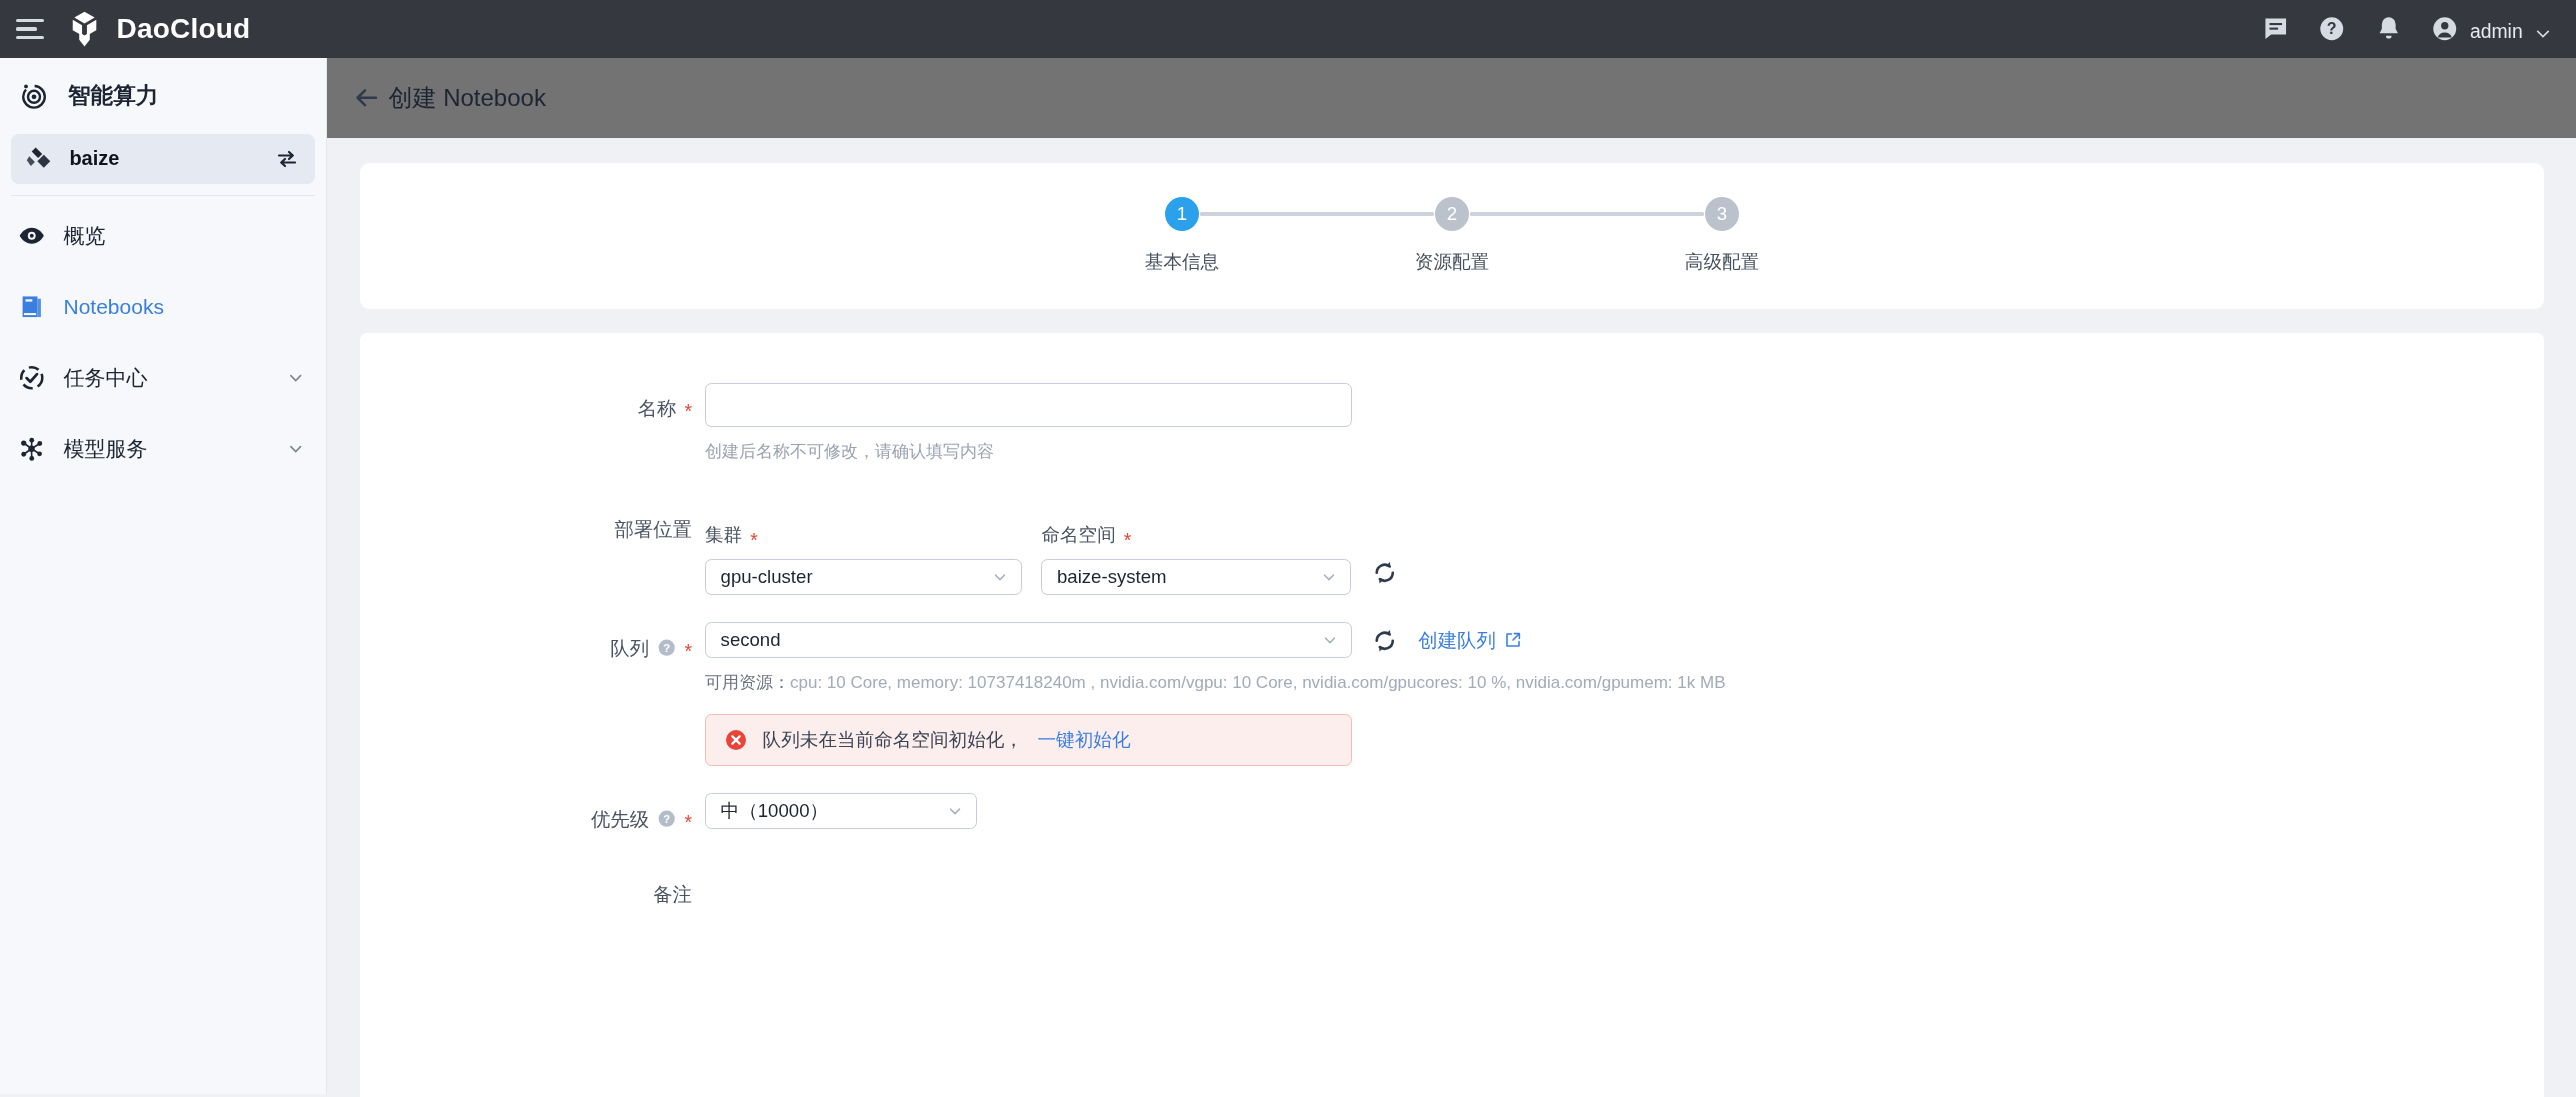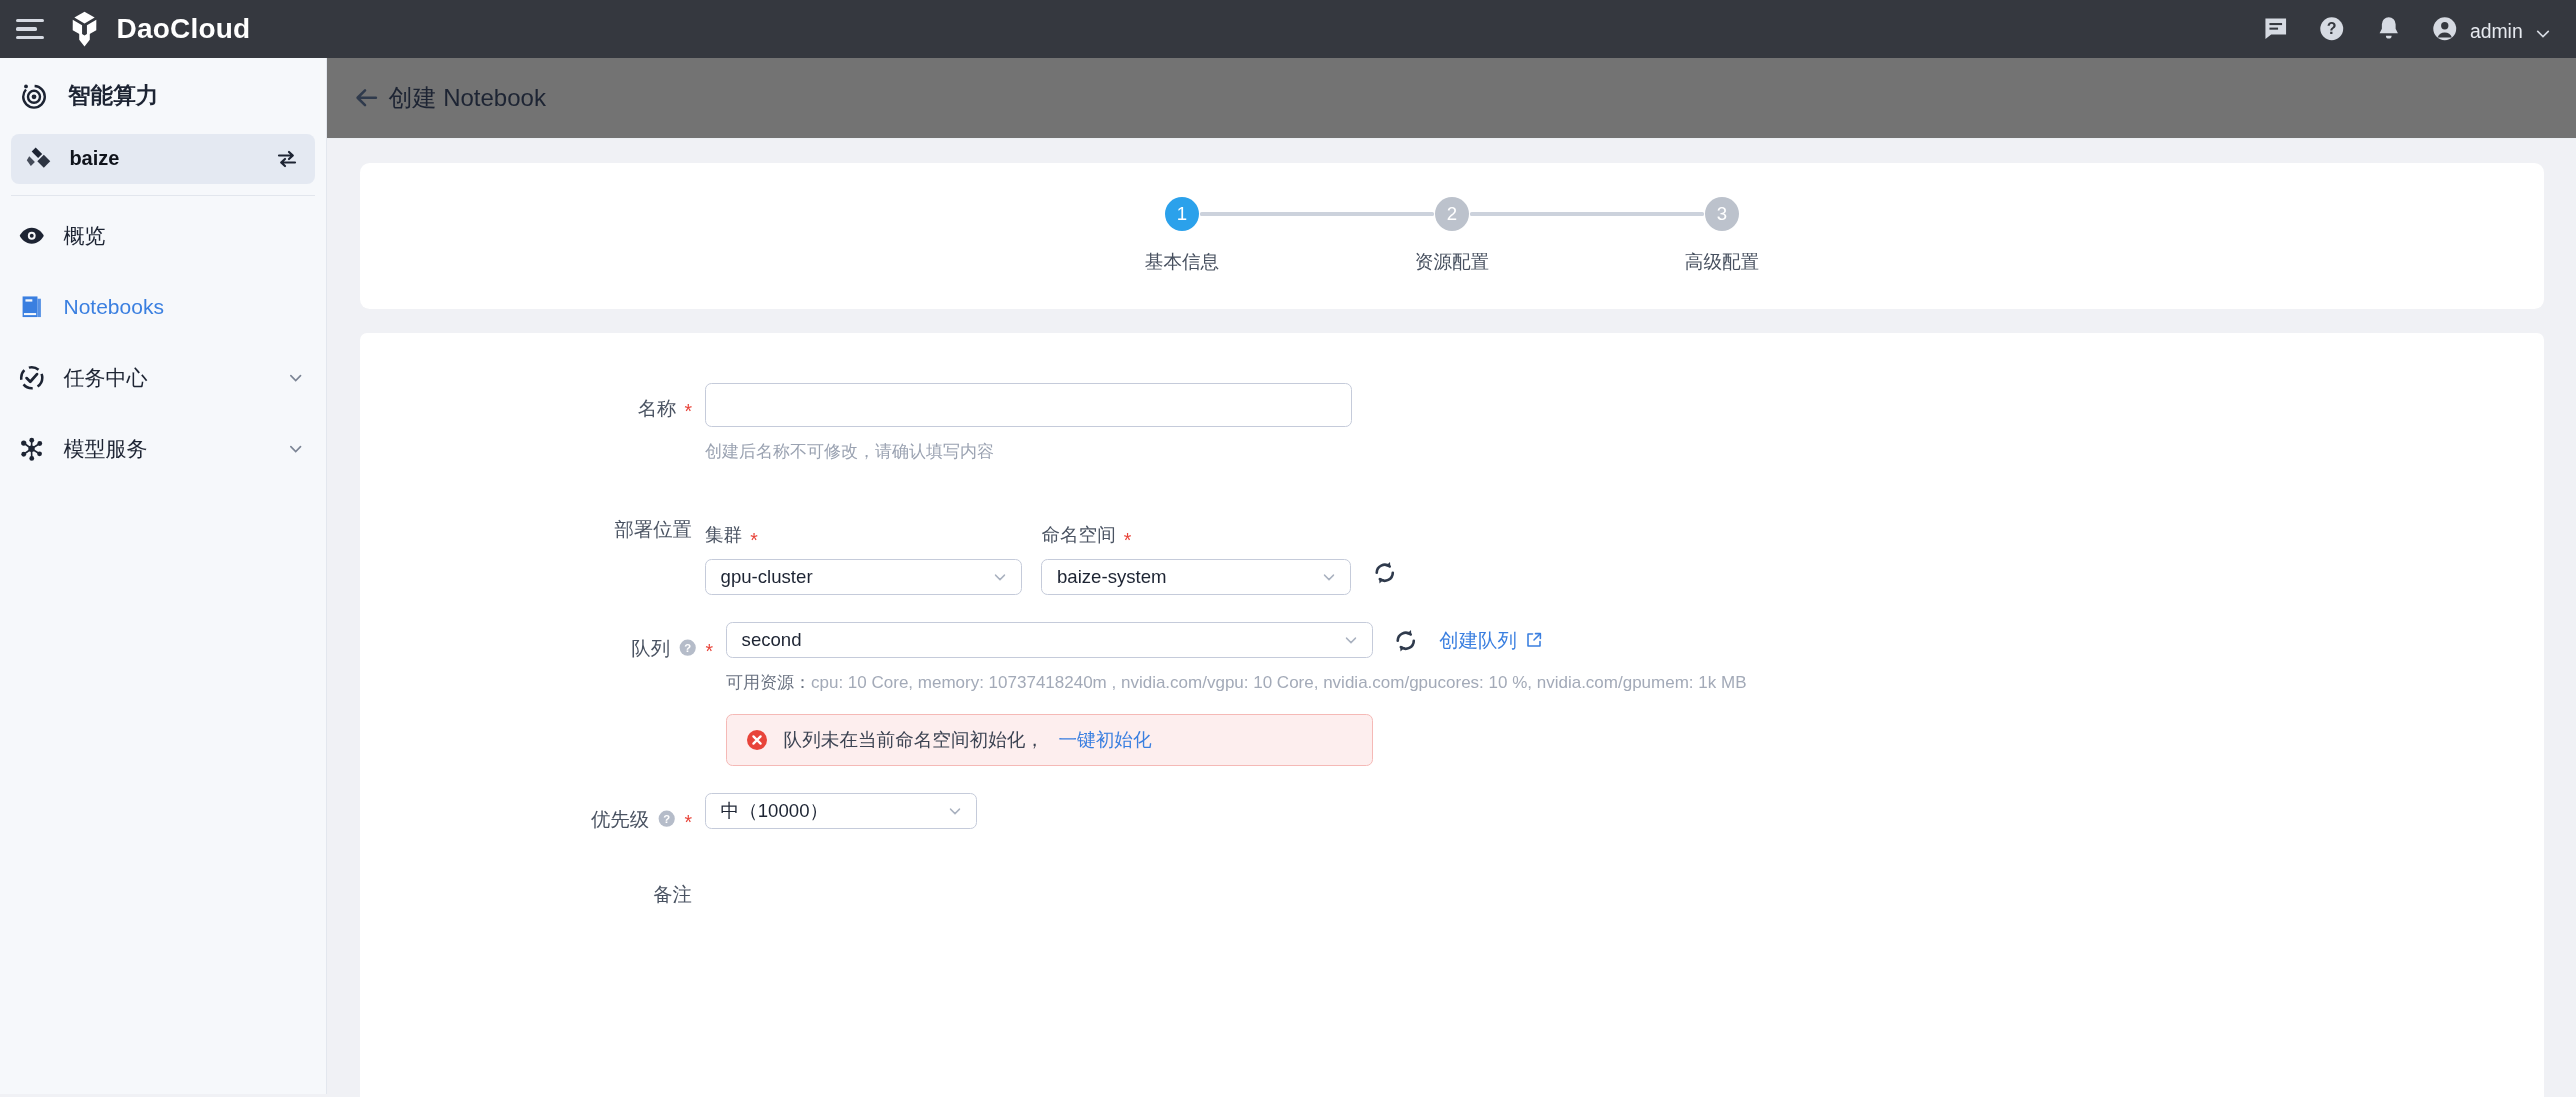--- a/index.html
+++ b/index.html
@@ -387,21 +387,21 @@
 
         <svg class="refresh-btn" style="margin-bottom:8px;" viewBox="0 0 24 24">
           <path d="M5 12a7 7 0 0 1 11.3-5.5" stroke="#2f3a4c" stroke-width="2.3" fill="none" stroke-linecap="round"></path>
           <path d="M19 12a7 7 0 0 1-11.3 5.5" stroke="#2f3a4c" stroke-width="2.3" fill="none" stroke-linecap="round"></path>
           <path d="M16.6 2.6 L16.9 7.1 L12.6 6.3 Z" fill="#2f3a4c"></path>
           <path d="M7.4 21.4 L7.1 16.9 L11.4 17.7 Z" fill="#2f3a4c"></path>
         </svg>
       </div>
     </div>
 
-    <div class="row" style="margin-top:27.5px;margin-left:21px;">
+    <div class="row" style="margin-top:27.5px;">
       <div class="lbl">
         <span>队列</span>
         <svg class="qmark" viewBox="0 0 24 24" style="font-size:24px">
           <circle cx="12" cy="12" r="10" fill="#b5bcc9"></circle>
           <text x="12" y="17" text-anchor="middle" font-size="14" font-weight="bold" fill="#ffffff" font-family="Liberation Sans, sans-serif">?</text>
         </svg>
         <span class="req">*</span>
       </div>
       <div class="field-col">
         <div style="display:flex; align-items:center; gap:19.4px;">

